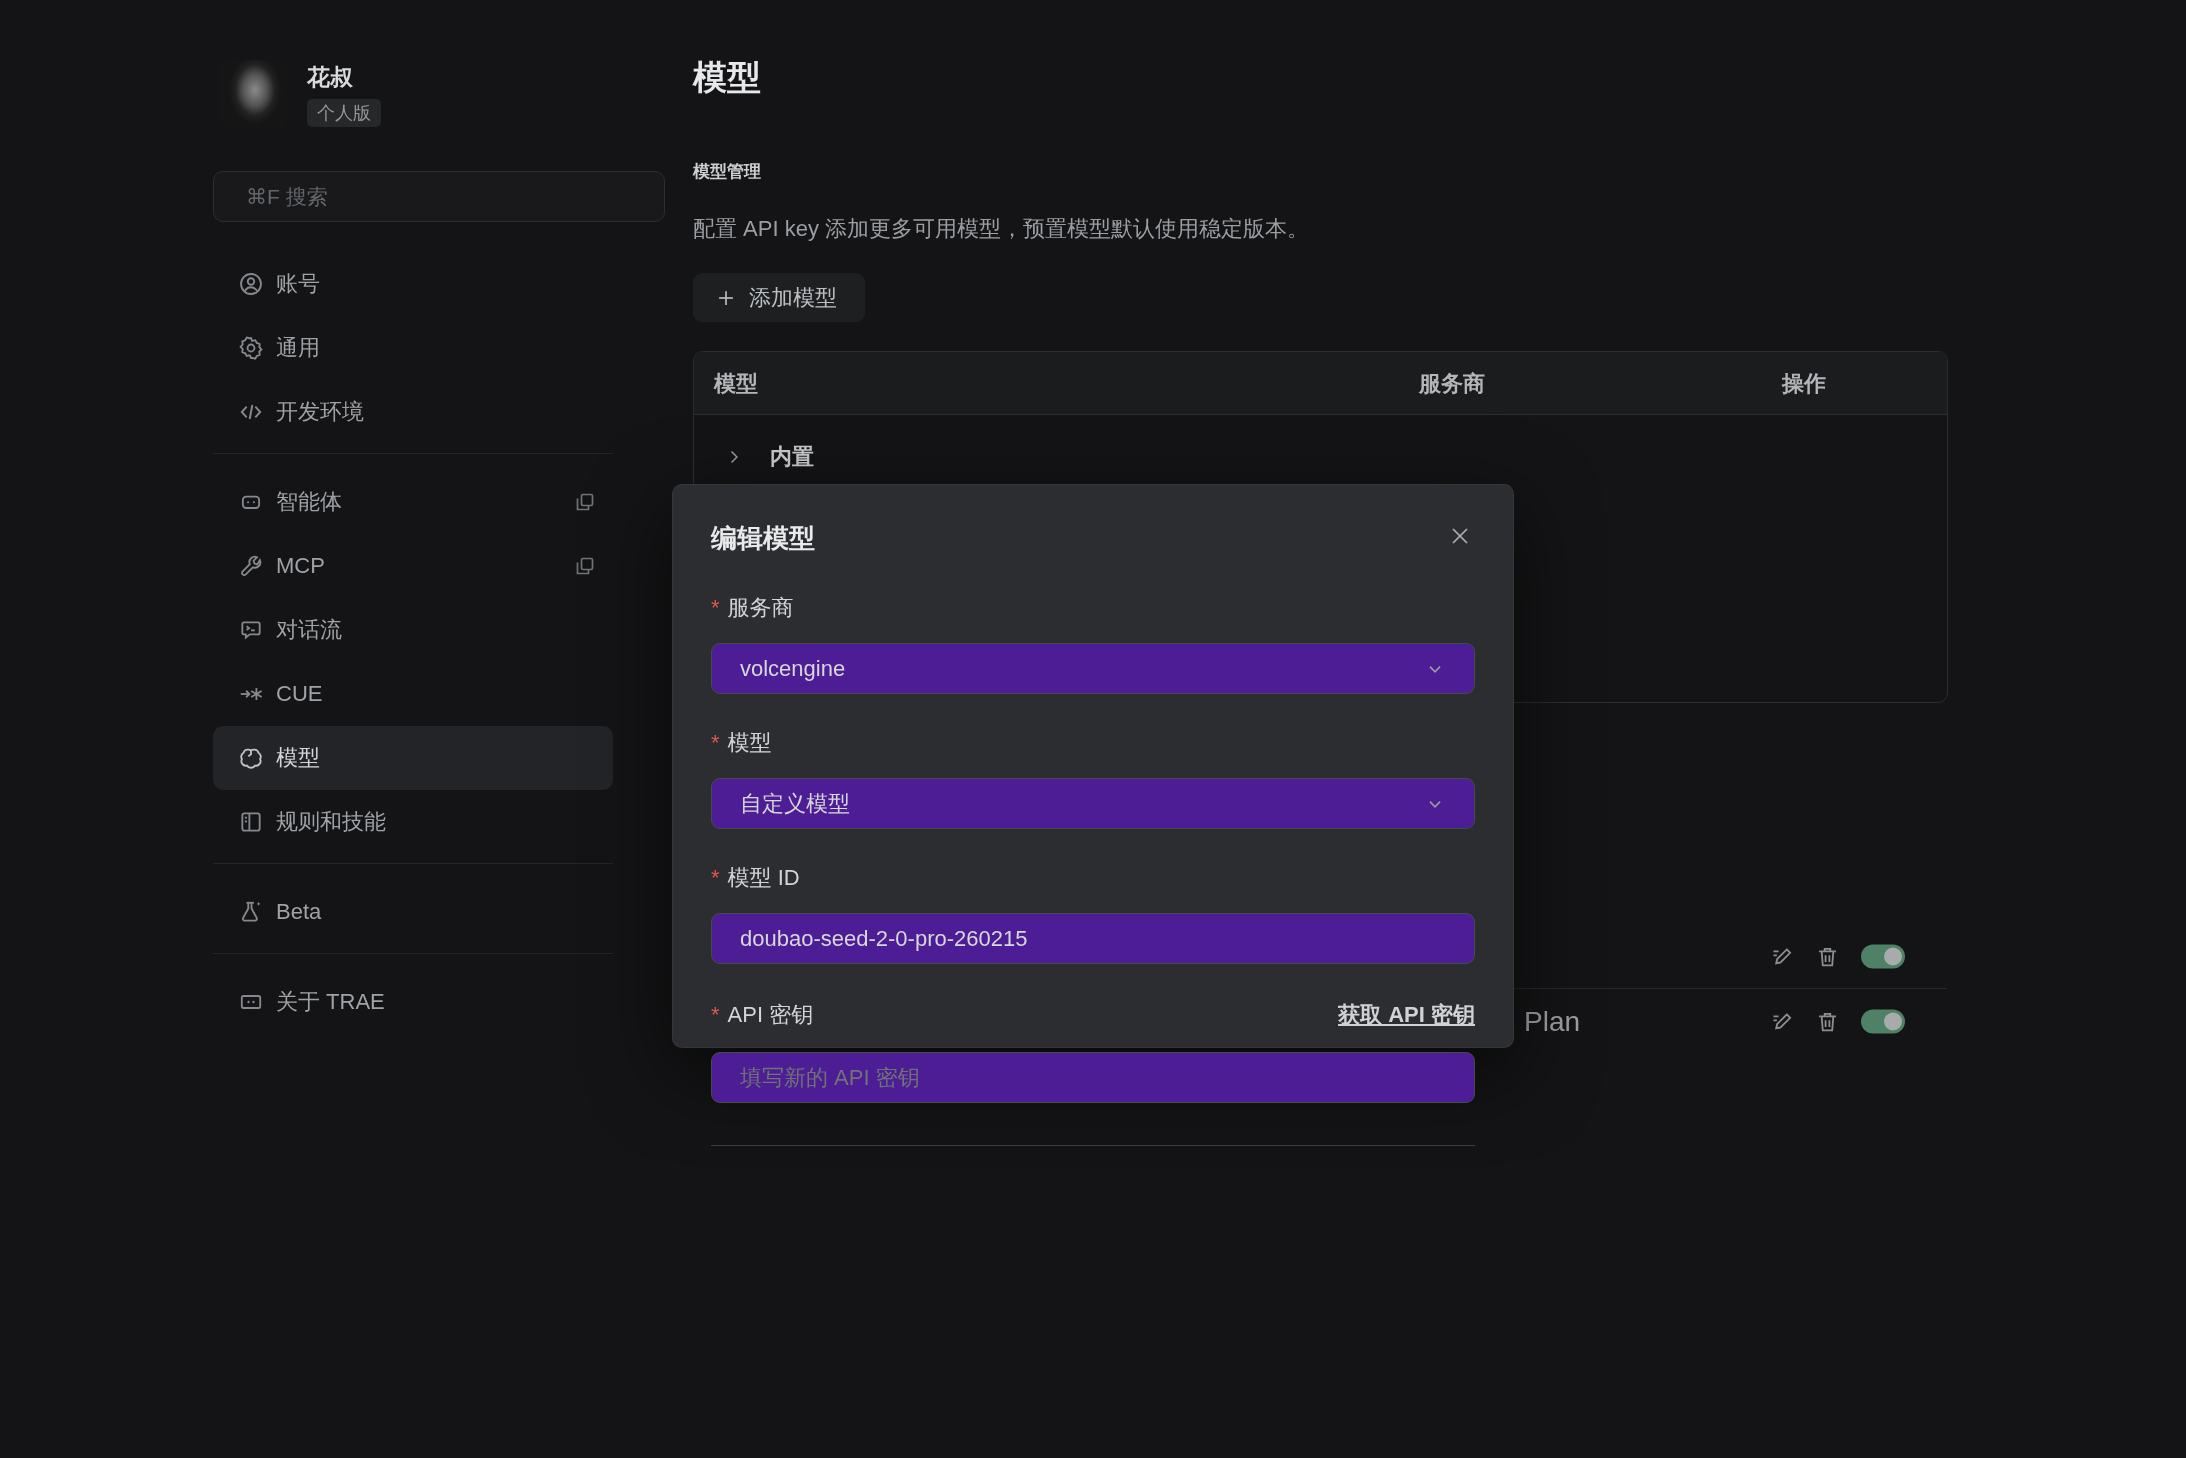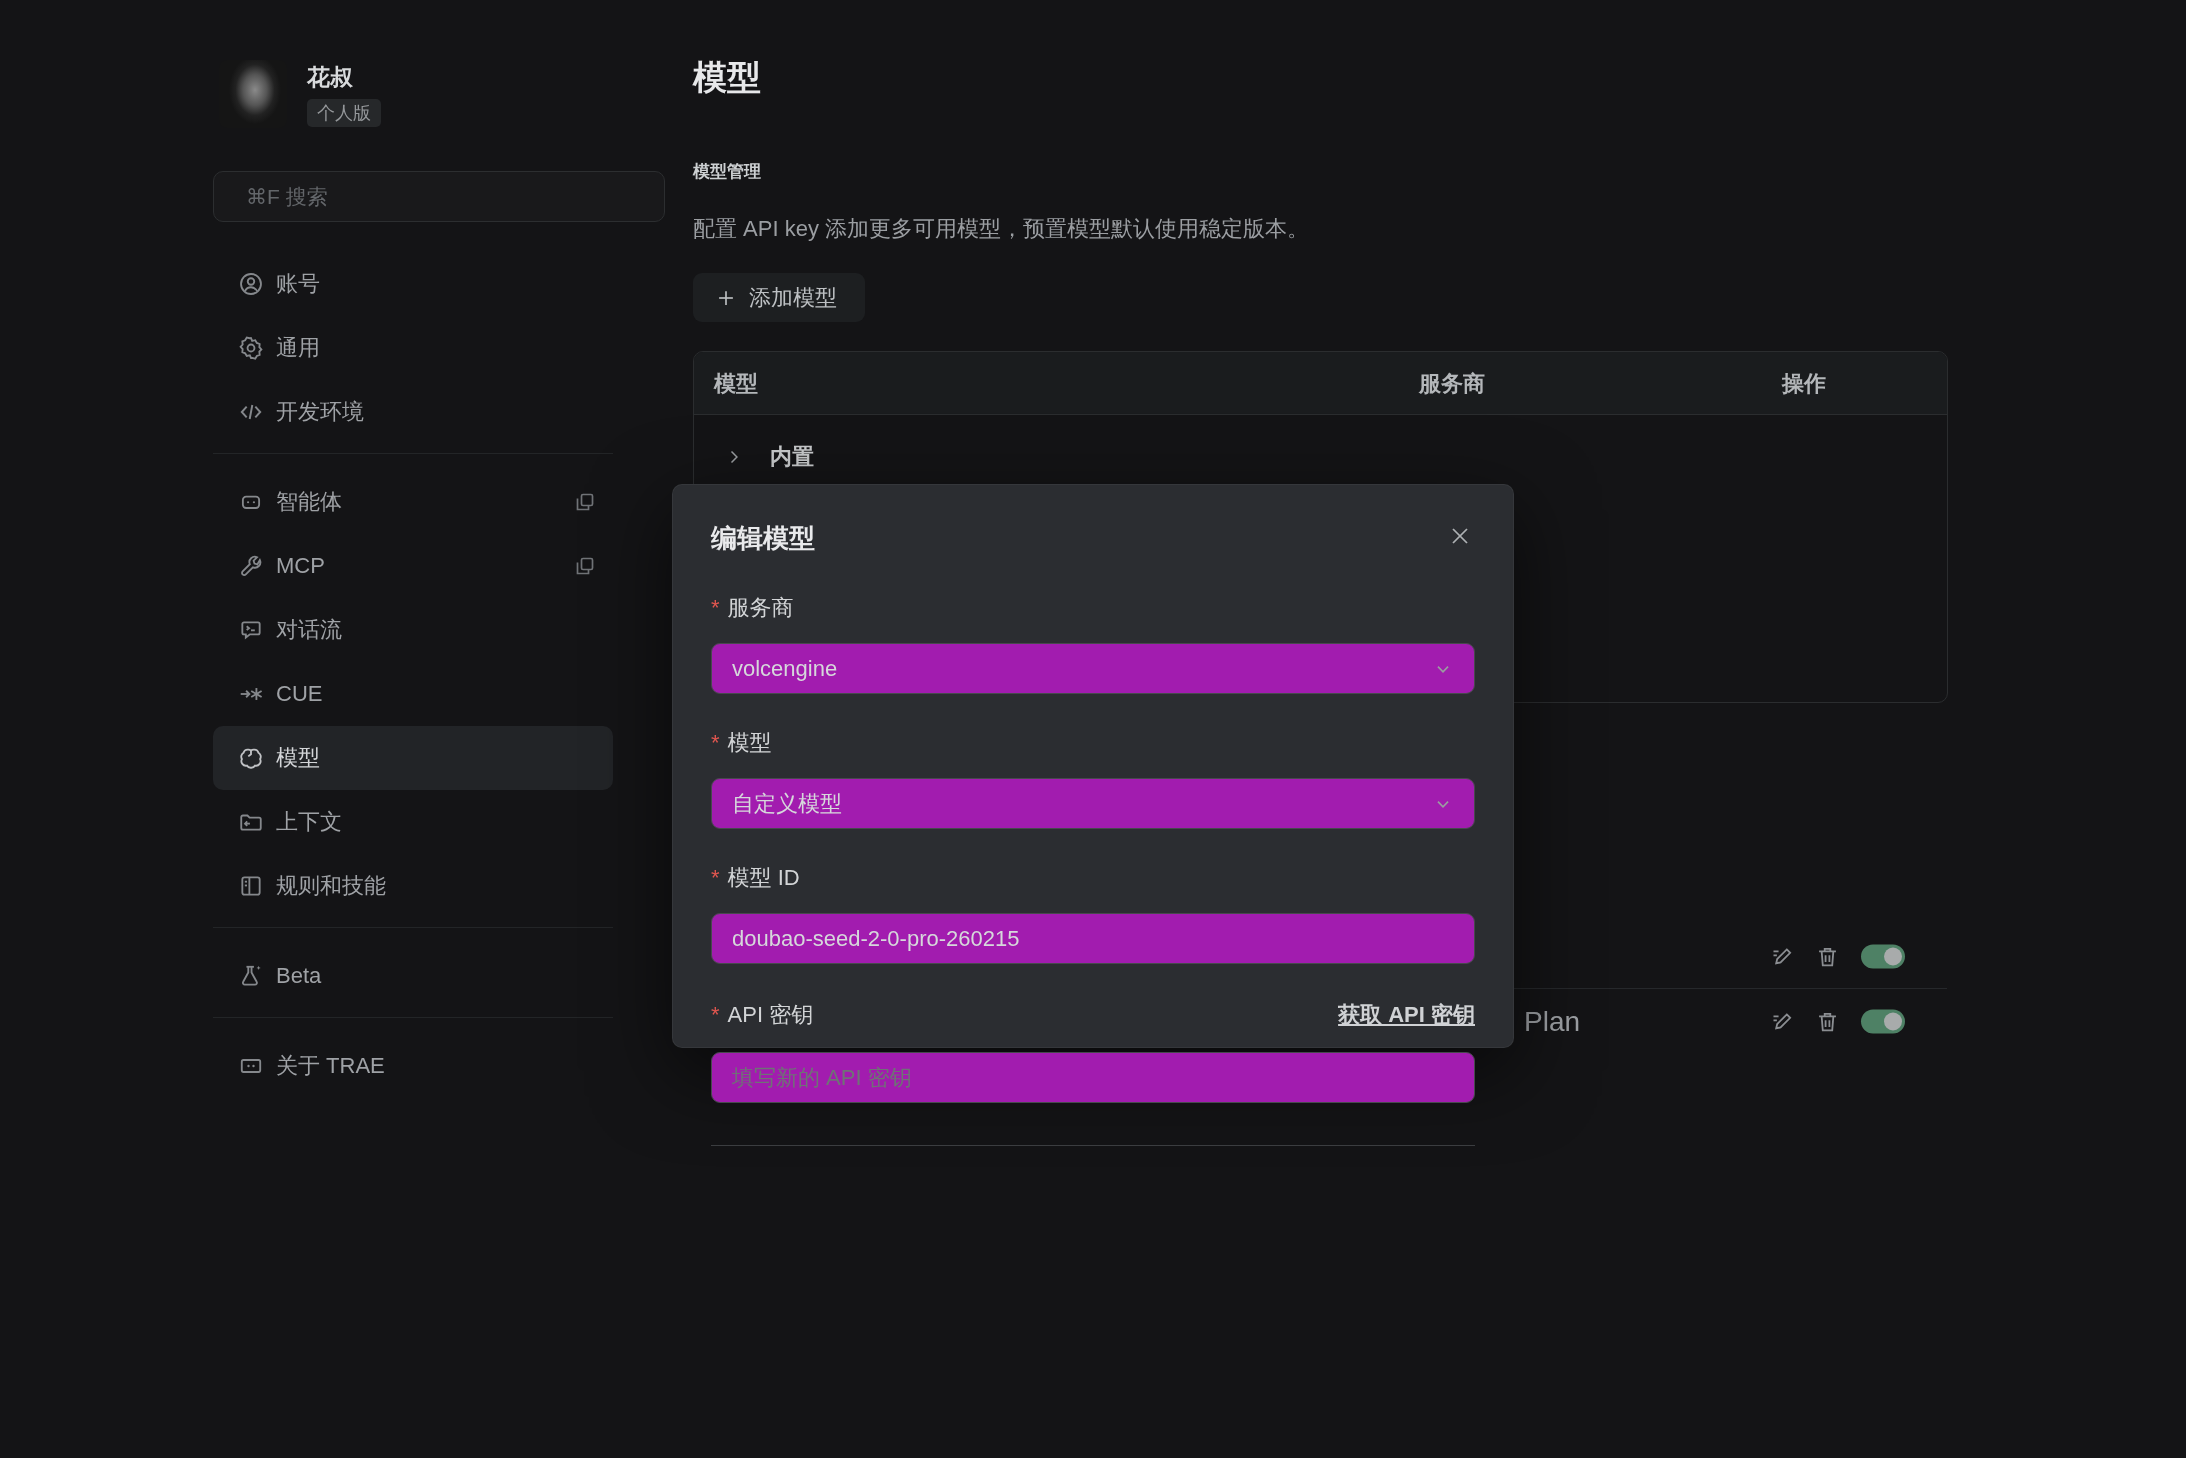--- a/index.html
+++ b/index.html
@@ -98,23 +98,23 @@
     background:none; border:none; cursor:pointer; color:#aeb1b4; }
   .modal-close svg { width:24px; height:24px; margin:3px auto; }
   .field-label { display:flex; align-items:center; font-size:22px; color:#d2d4d6;
     line-height:26px; margin-bottom:22px; }
   .field-label.first { margin-top:40px; }
   .req { color:#e0564f; margin-right:8px; font-size:22px; }
   .label-row { display:flex; justify-content:space-between; align-items:center; margin-bottom:22px; }
   .label-row .field-label { margin-bottom:0; }
   .api-link { font-size:22px; font-weight:bold; color:#d0d2d5; text-decoration:underline; cursor:pointer; }
   .select, .text-input {
-    width:100%; height:51px; background:#a21caf; border:1px solid #47494d;
+    width:100%; height:51px; background:#4c1d95; border:1px solid #47494d;
     border-radius:9px; display:flex; align-items:center; justify-content:space-between;
-    padding:0 20px; font-size:22px; color:#d6d8db; margin-bottom:36px; cursor:pointer;
+    padding:0 28px; font-size:22px; color:#d6d8db; margin-bottom:36px; cursor:pointer;
   }
   .select svg { width:22px; height:22px; color:#9a9da0; }
   input.text-input {
     font-family:inherit; cursor:text; display:block; line-height:49px; outline:none;
   }
   input.text-input::placeholder { color:#6f7276; }
   .modal-divider { height:1px; background:#3b3d40; margin:42px 0 30px; }
   .confirm-btn {
     width:100%; height:52px; background:#dcdee3; border:none; border-radius:8px;
     font-size:24px; font-weight:bold; color:#17181b; cursor:pointer; font-family:inherit;
@@ -204,28 +204,20 @@
             <line x1="21.8" y1="9.2" x2="12.2" y2="14.8"></line>
           </svg>
         <span>CUE</span>
       </div>
       <div class="nav-item active">
         <svg class="ni-icon" viewBox="0 0 24 24" fill="none" stroke="currentColor" stroke-width="1.7">
             <path d="M9.2 4.3a4 4 0 0 0-4.1 2.9A4.2 4.2 0 0 0 3.6 13a4.2 4.2 0 0 0 4.6 6A4.2 4.2 0 0 0 12 21a4.2 4.2 0 0 0 3.8-2 4.2 4.2 0 0 0 4.6-6 4.2 4.2 0 0 0-1.5-5.8 4 4 0 0 0-4.1-2.9A4.3 4.3 0 0 0 12 5a4.3 4.3 0 0 0-2.8-.7z"></path>
             <path d="M12 5v3.5l-2.5 2"></path>
           </svg>
         <span>模型</span>
-      </div>
-      <div class="nav-item">
-        <svg class="ni-icon" viewBox="0 0 24 24" fill="none" stroke="currentColor" stroke-width="1.7">
-            <path d="M3 7.5A1.5 1.5 0 0 1 4.5 6h4.2l2 2h8.8A1.5 1.5 0 0 1 21 9.5v8a1.5 1.5 0 0 1-1.5 1.5h-15A1.5 1.5 0 0 1 3 17.5z"></path>
-            <line x1="11" y1="13.5" x2="6.5" y2="13.5"></line>
-            <polyline points="8.5 11.5 6.5 13.5 8.5 15.5"></polyline>
-          </svg>
-        <span>上下文</span>
       </div>
       <div class="nav-item">
         <svg class="ni-icon" viewBox="0 0 24 24" fill="none" stroke="currentColor" stroke-width="1.7">
             <rect x="4" y="4" width="16" height="16" rx="2"></rect>
             <line x1="10.5" y1="4" x2="10.5" y2="20"></line>
             <line x1="6.3" y1="8" x2="8.3" y2="8"></line>
             <line x1="6.3" y1="11.5" x2="8.3" y2="11.5"></line>
           </svg>
         <span>规则和技能</span>
       </div>

